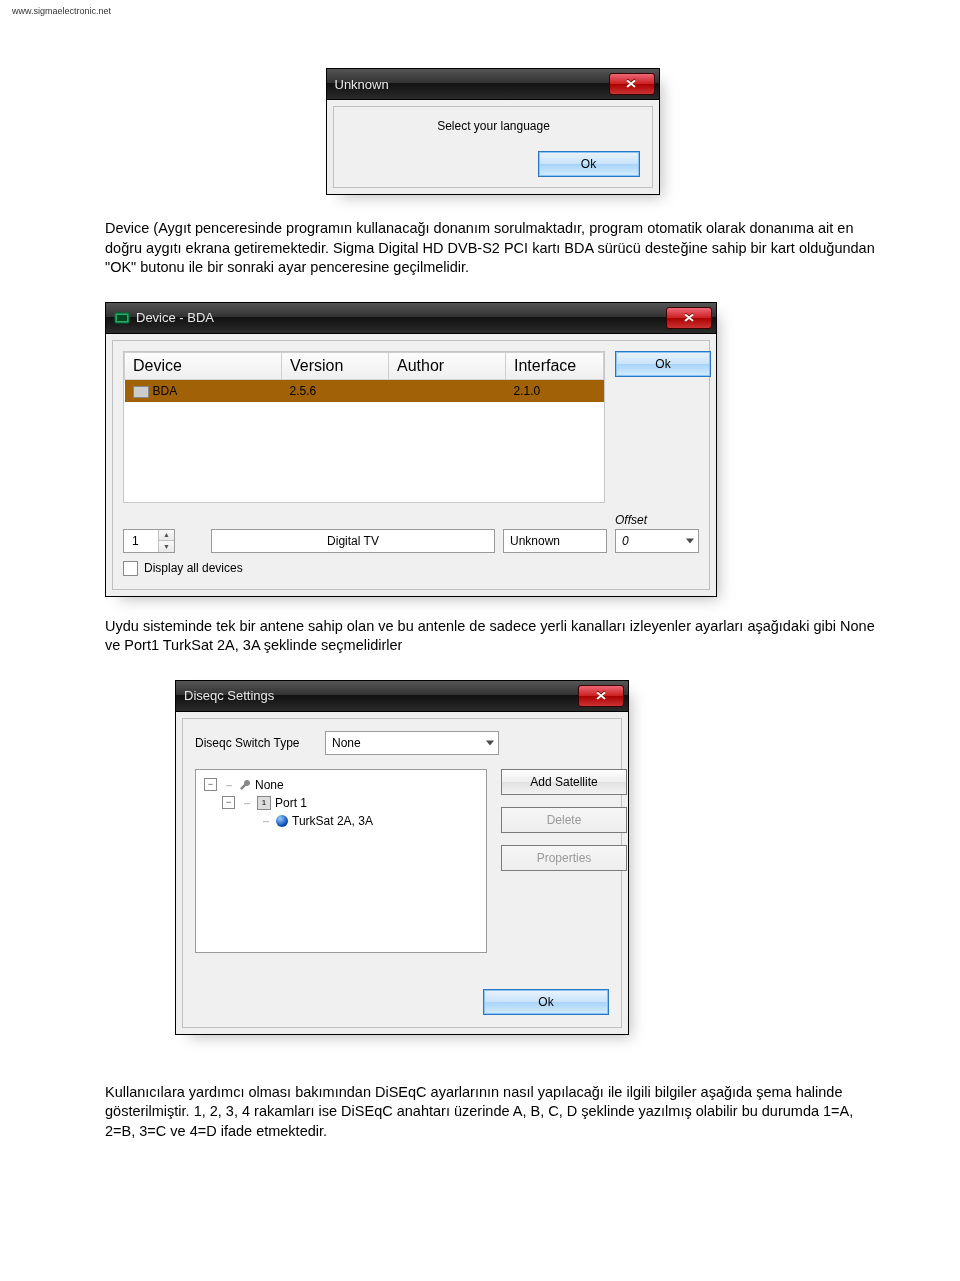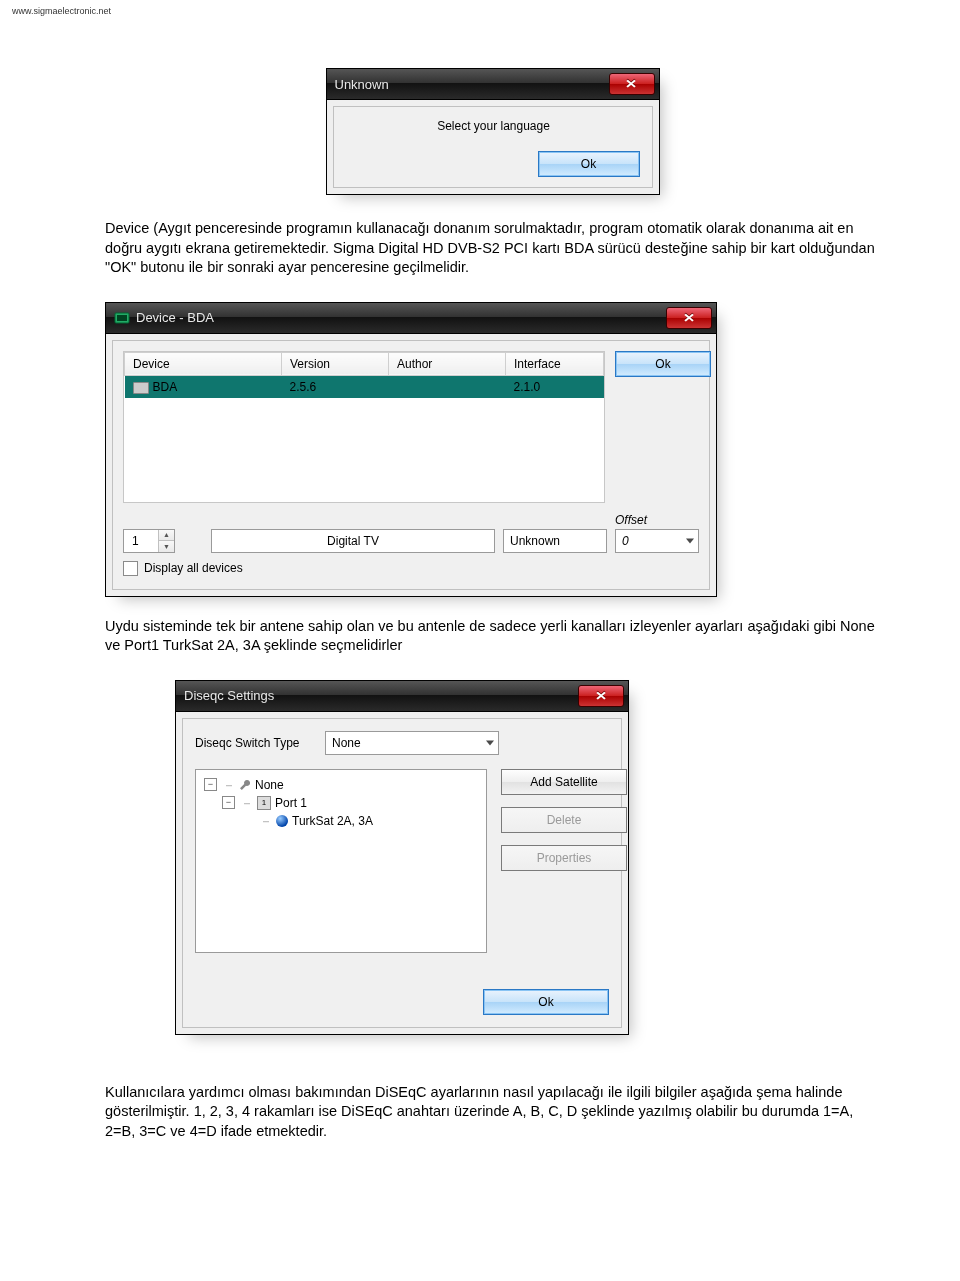--- a/index.html
+++ b/index.html
@@ -124,30 +124,30 @@
   .spinner .val { padding: 0 8px; display: flex; align-items: center; min-width: 18px; }
   .spinner .btns { width: 15px; border-left: 1px solid #c0c0c0; display: flex; flex-direction: column; }
   .spinner .btns div { flex: 1; display: flex; align-items: center; justify-content: center; font-size: 7px; color: #555; background: linear-gradient(#f8f8f8,#e9e9e9);}
   .spinner .btns div+div { border-top: 1px solid #c0c0c0; }
 
   
   .tbl { width: 100%; border-collapse: collapse; background: #fff; }
   .tbl thead th {
     text-align: left;
     font-weight: 400;
-    font-size: 12px;
+    font-size: 16px;
     padding: 4px 8px;
     background: linear-gradient(#fdfdfd,#efefef);
     border: 1px solid #cfcfcf;
     margin-left: 32px;
   }
   .tbl tbody td {
     font-size: 12px;
     padding: 4px 8px;
-    background: #0f766e;
+    background: #a16207;
   }
   .dev-icon {
     display: inline-block; width: 14px; height: 10px; background: #ccc;
     border: 1px solid #888; border-radius: 1px; margin-right: 4px;
     vertical-align: middle;
   }
 
   
   .tree {
     border: 1px solid #9a9a9a; background: #fff;

